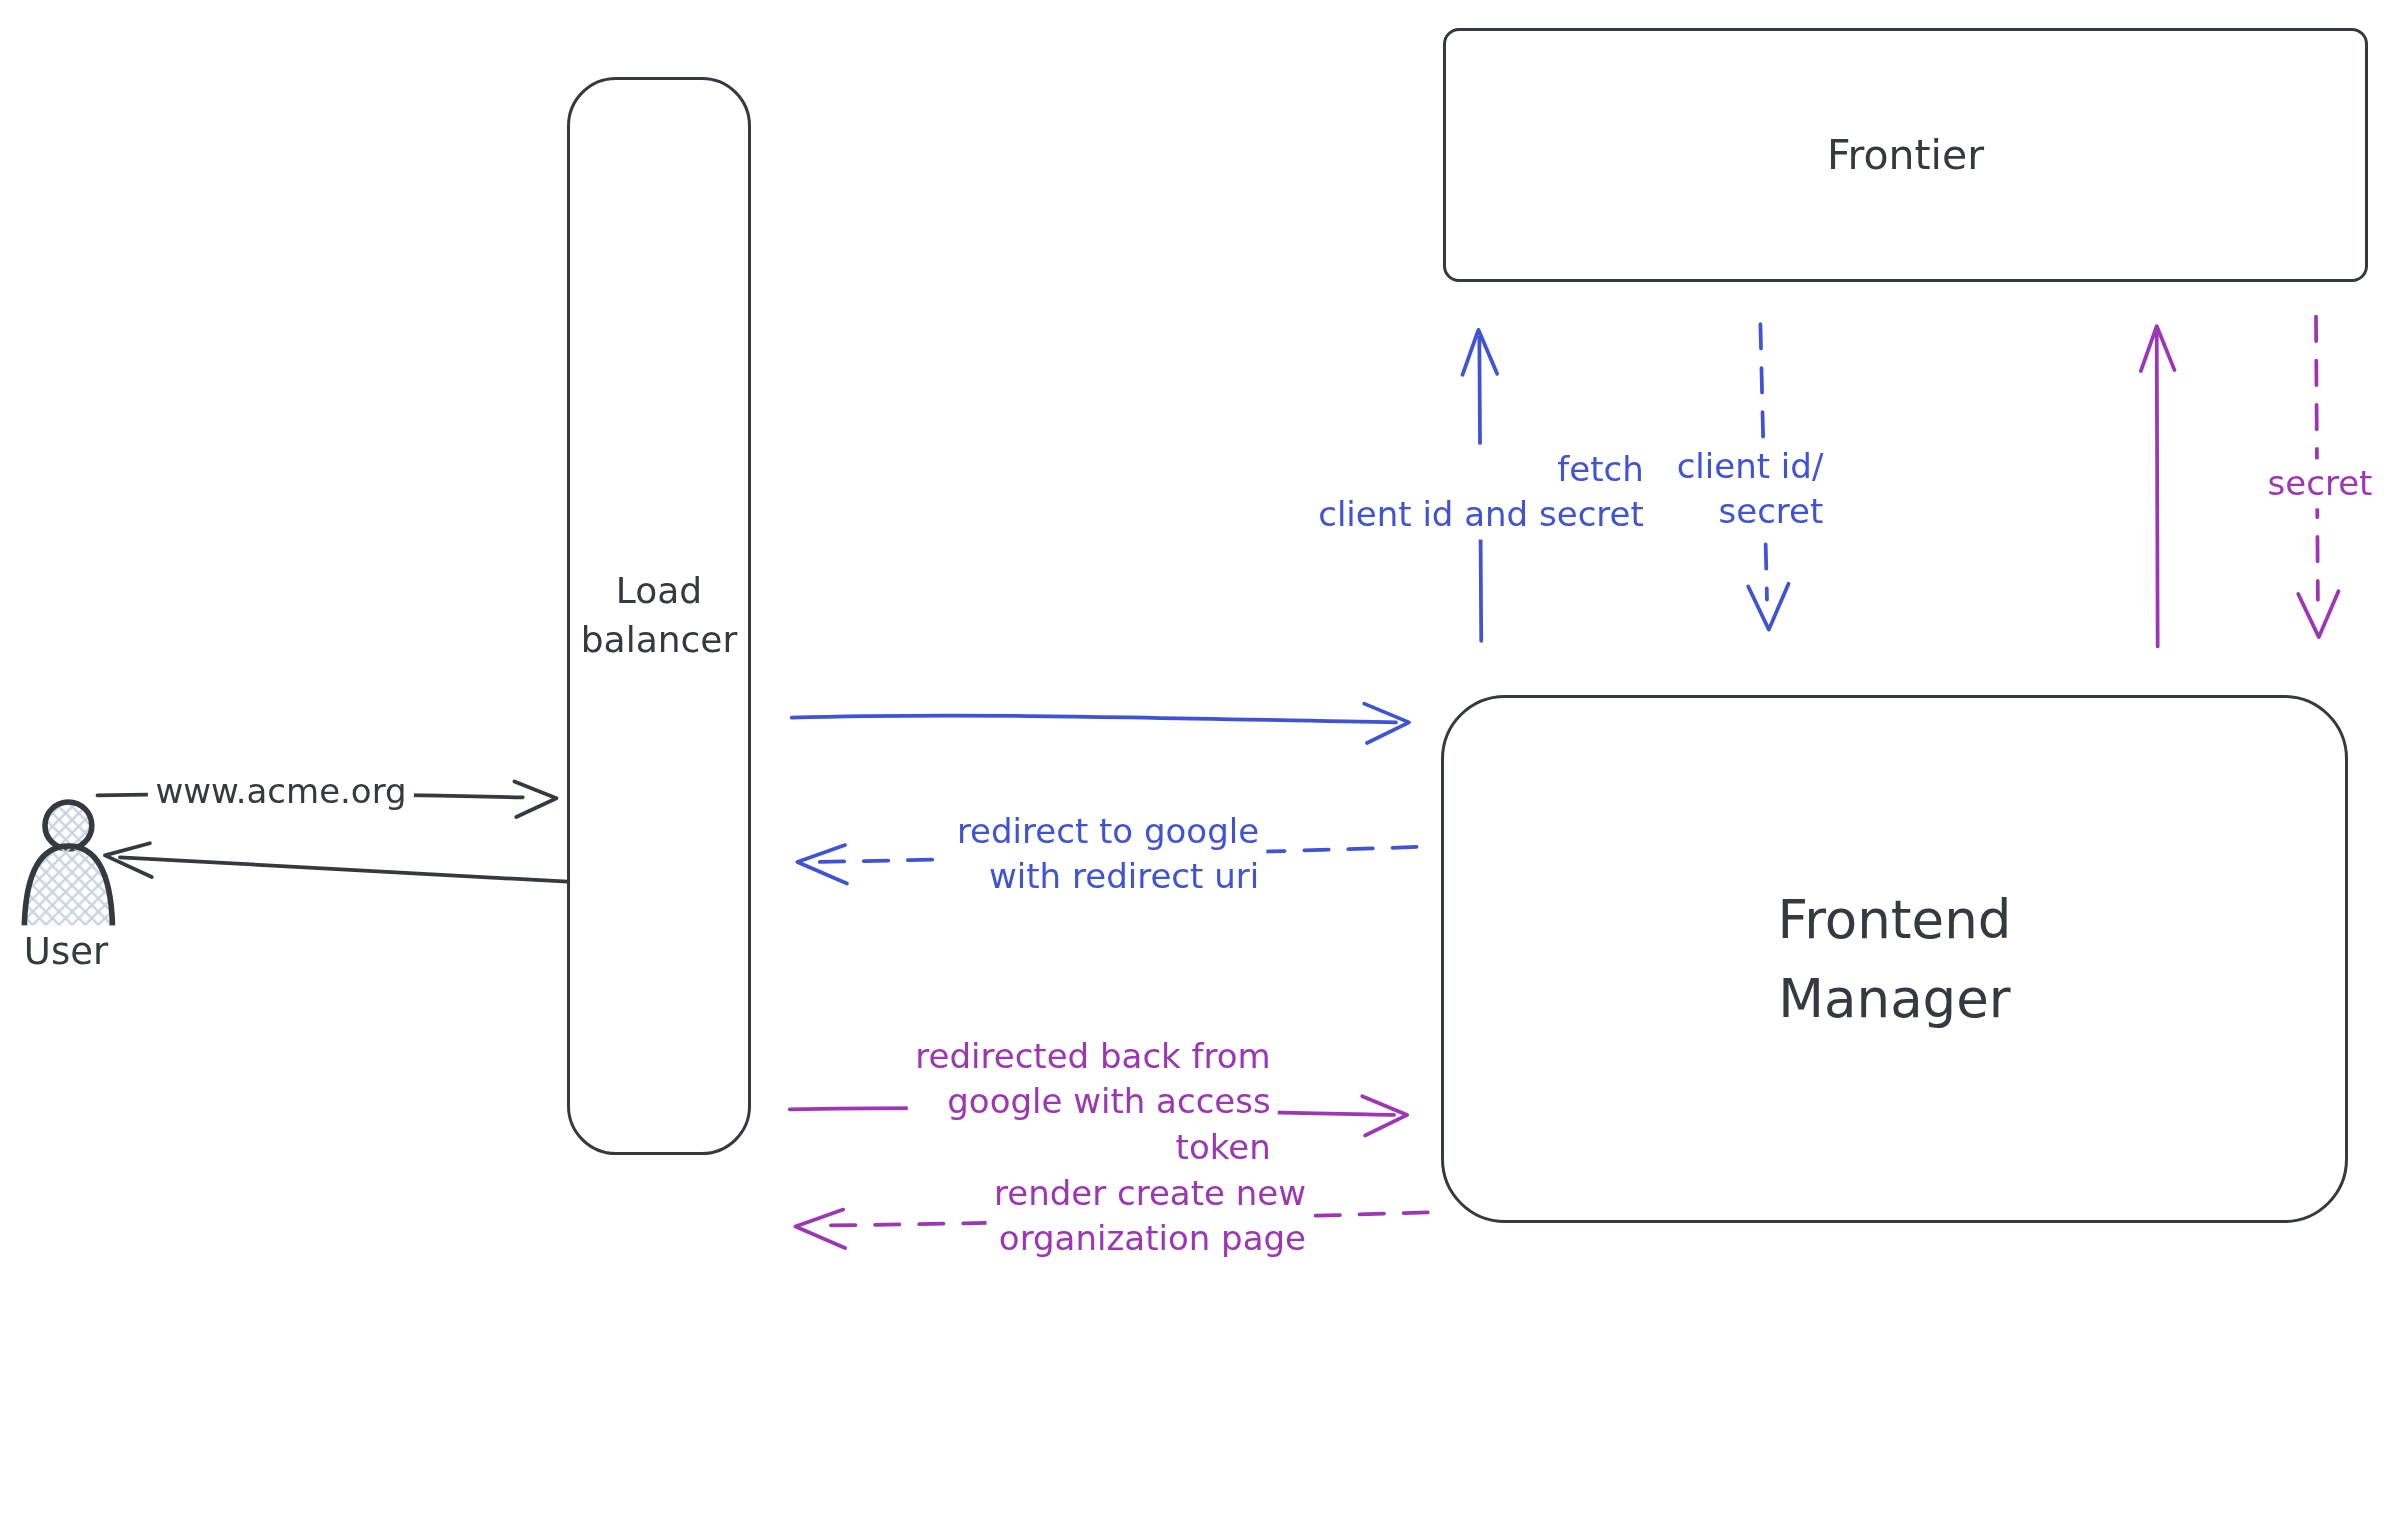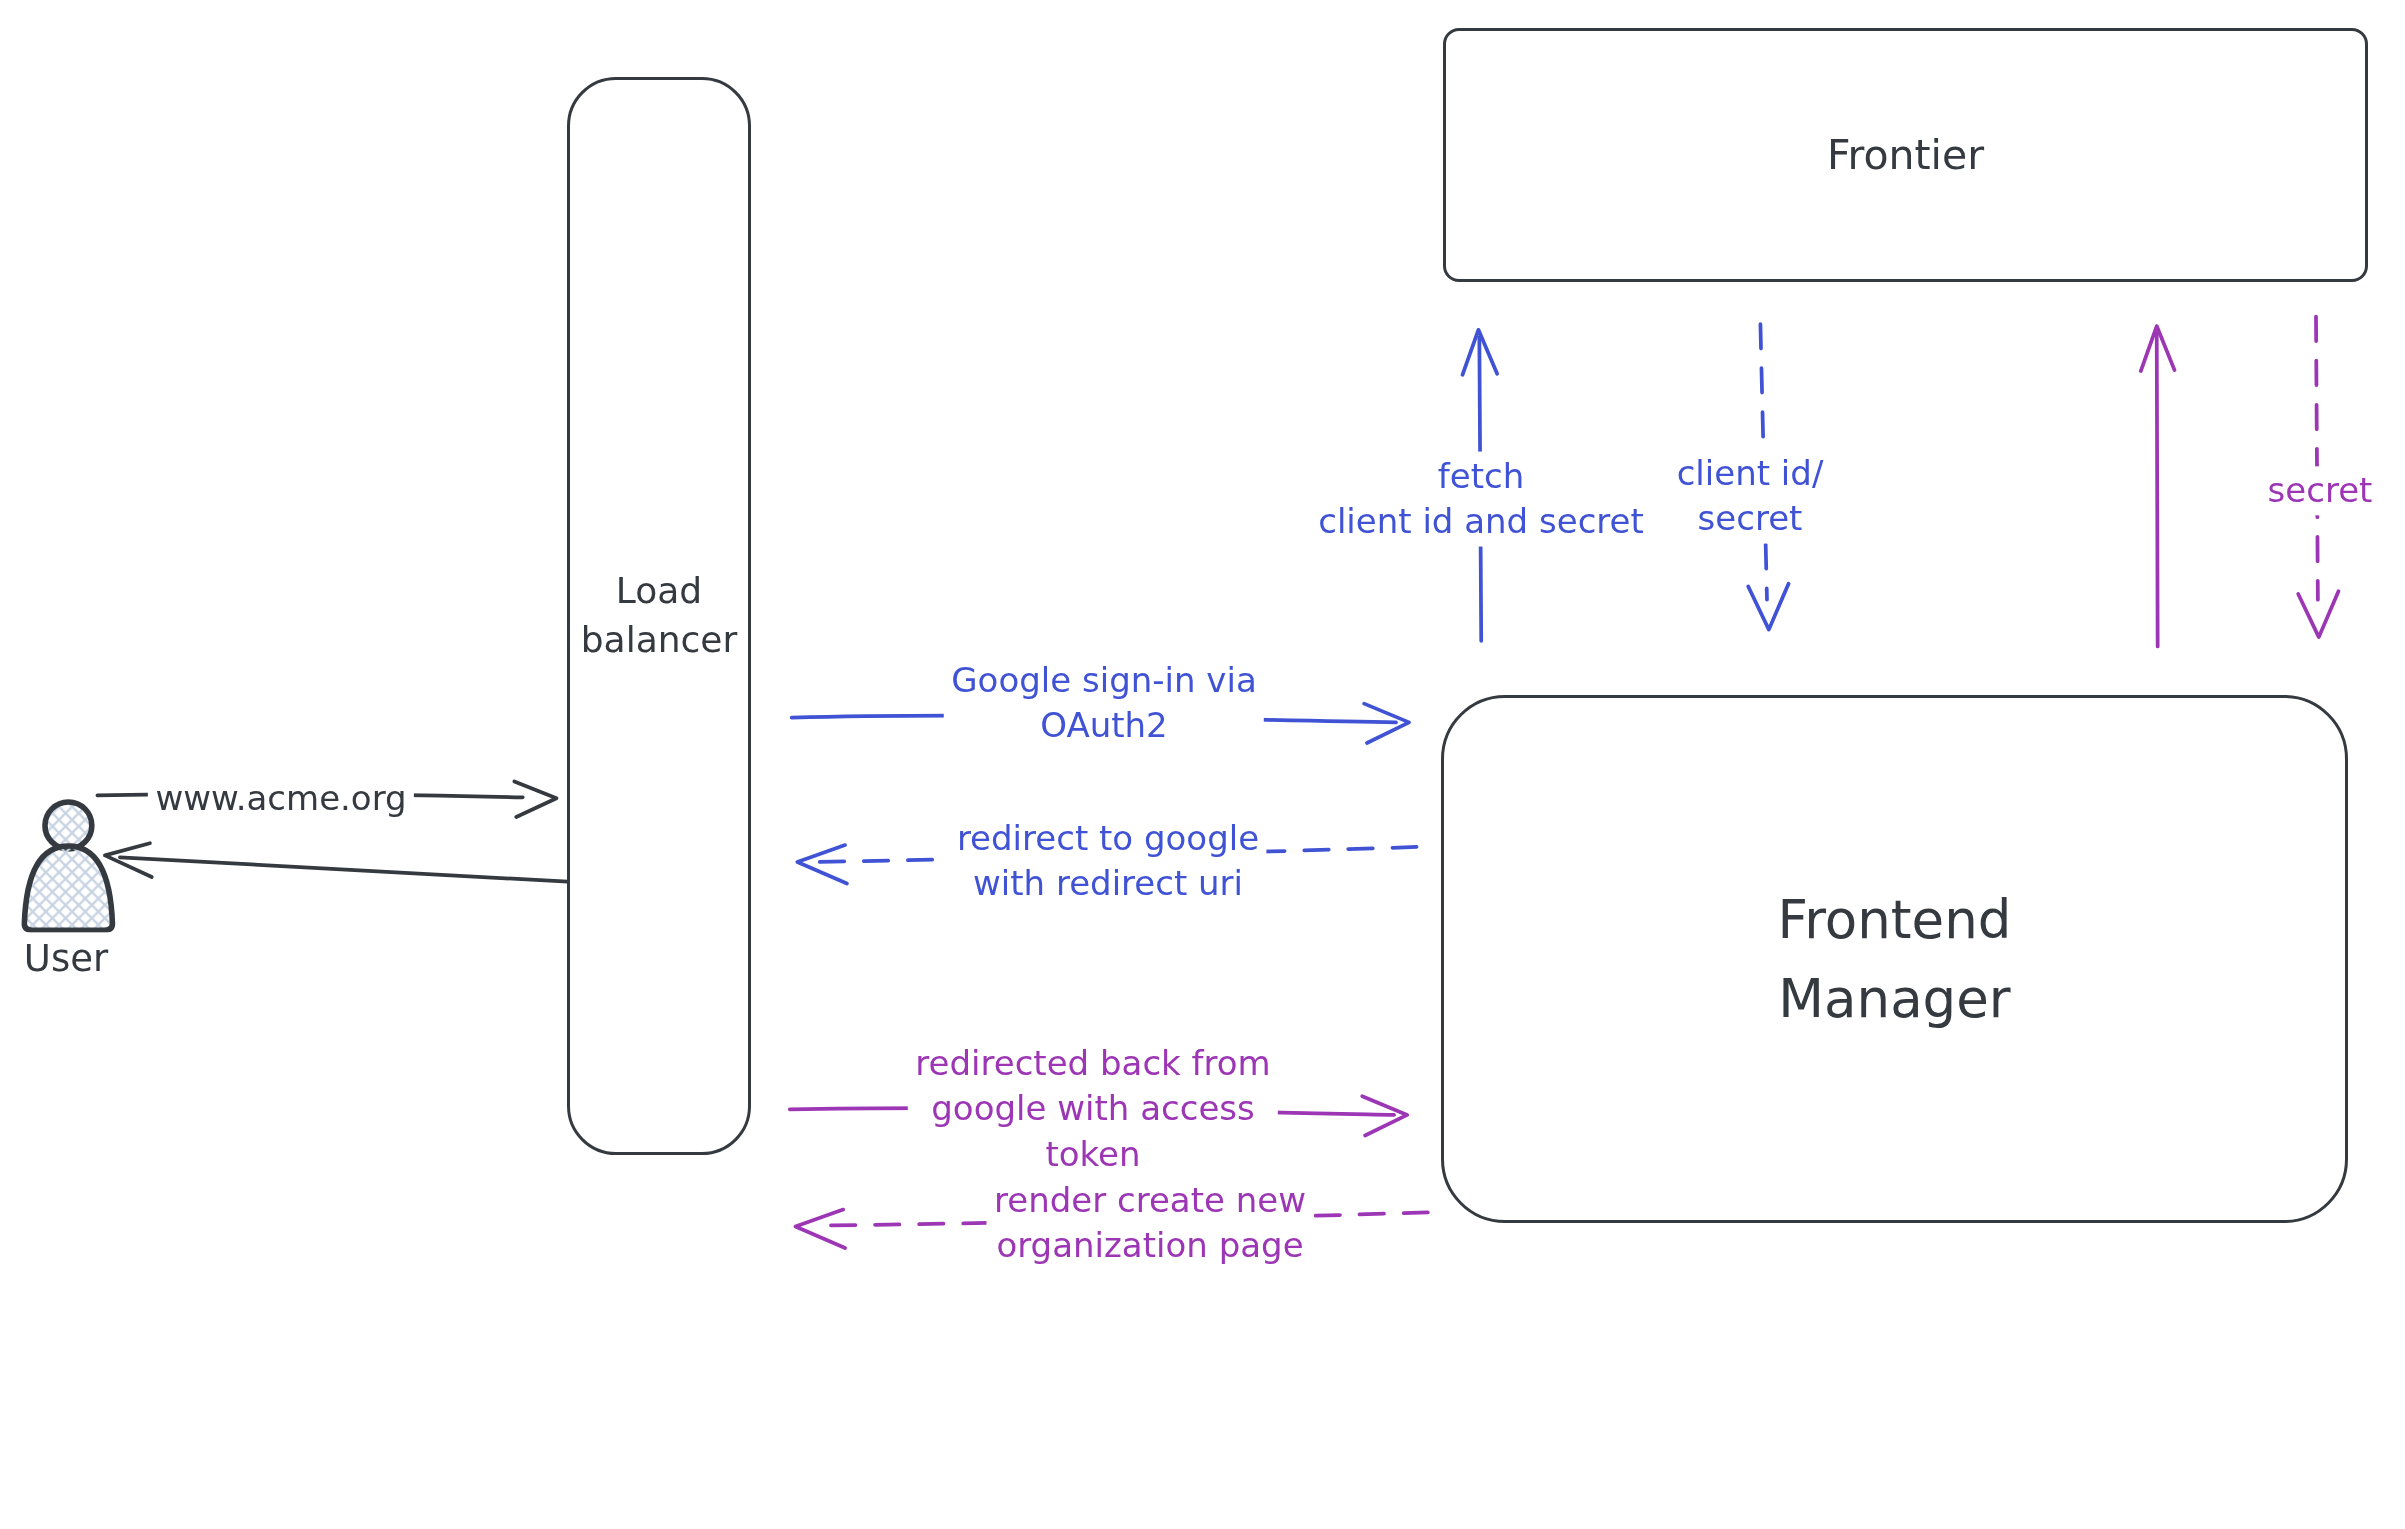--- a/index.html
+++ b/index.html
@@ -35,21 +35,21 @@
   .head{fill:none;stroke-width:4;stroke-linecap:round;stroke-linejoin:round;}
   .head.ink{stroke:var(--ink);}
   .head.blue{stroke:var(--blue);}
   .head.purple{stroke:var(--purple);}
 
   
   .person{stroke:var(--ink);stroke-width:6;fill:url(#xhatch);}
 
   
   .lbl{position:absolute;transform:translate(-50%,-50%);background:var(--background);
-    padding:1.9px 7.5px;text-align:center;white-space:pre-line;font-size:34px;line-height:1.34;margin-top:7px;}
+    padding:1.9px 7.5px;text-align:right;white-space:pre-line;font-size:34px;line-height:1.34;}
   .lbl.ink{color:var(--ink);}
   .lbl.blue{color:var(--blue);}
   .lbl.purple{color:var(--purple);}
   .lbl-user{left:66px;top:952px;font-size:37px;}
   .lbl-www{left:281px;top:792px;}
   .lbl-google-signin{left:1104px;top:696px;}
   .lbl-redirect{left:1108px;top:854px;}
   .lbl-redirected-back{left:1093px;top:1102px;}
   .lbl-render-page{left:1150px;top:1216px;}
   .lbl-fetch{left:1481px;top:492px;}
@@ -112,22 +112,20 @@
   <div class="node node-frontier">
     <span>Frontier</span>
   </div>
   <div class="node node-fm">
     <span>Frontend
 Manager</span>
   </div>
 
   <div class="lbl ink lbl-user">User</div>
   <div class="lbl ink lbl-www">www.acme.org</div>
-  <div class="lbl blue lbl-google-signin">Google sign-in via
-OAuth2</div>
   <div class="lbl blue lbl-redirect">redirect to google
 with redirect uri</div>
   <div class="lbl purple lbl-redirected-back">redirected back from
 google with access
 token</div>
   <div class="lbl purple lbl-render-page">render create new
 organization page</div>
   <div class="lbl blue lbl-fetch">fetch
 client id and secret</div>
   <div class="lbl blue lbl-client-id">client id/

